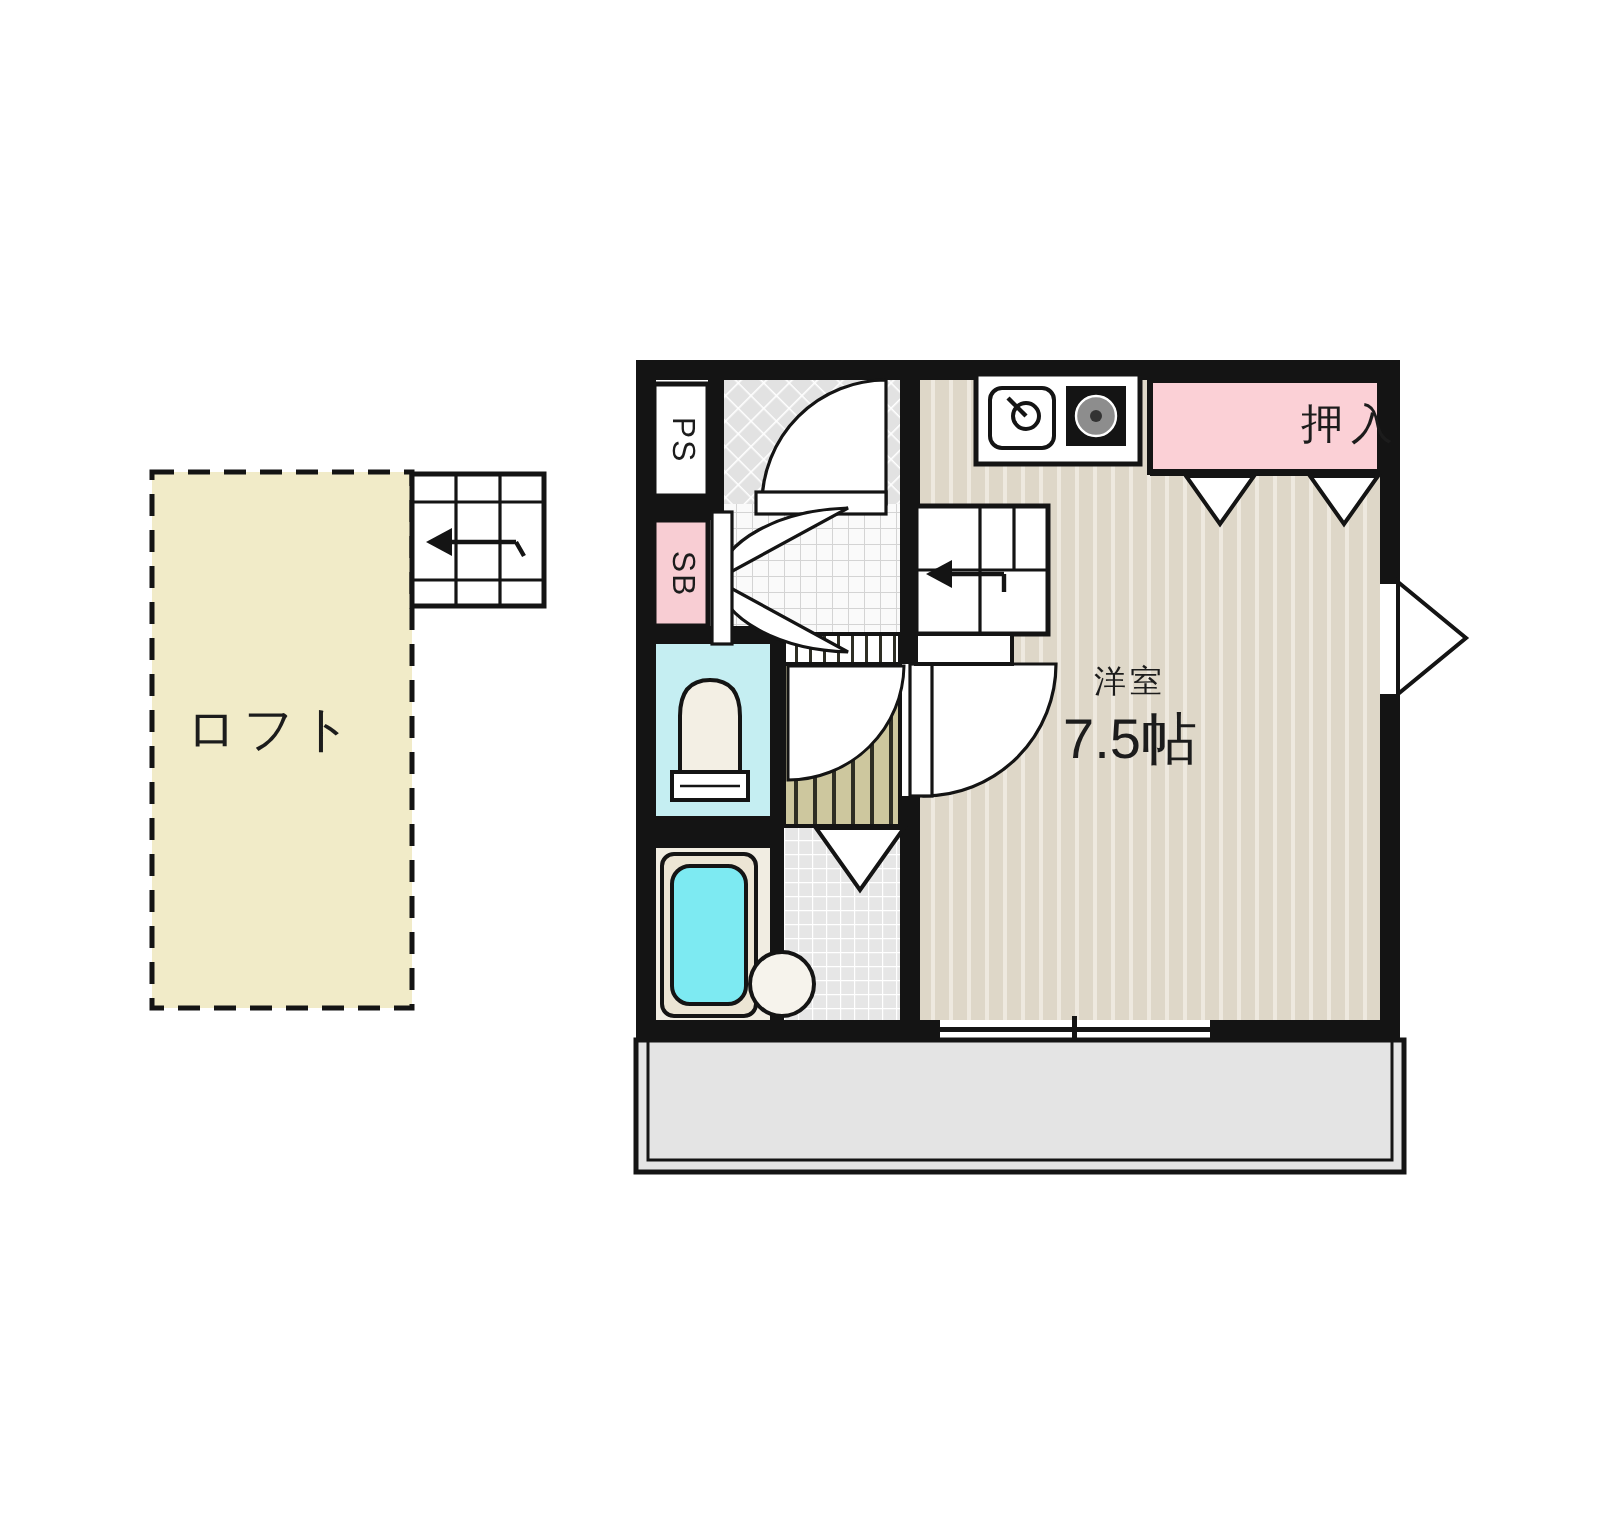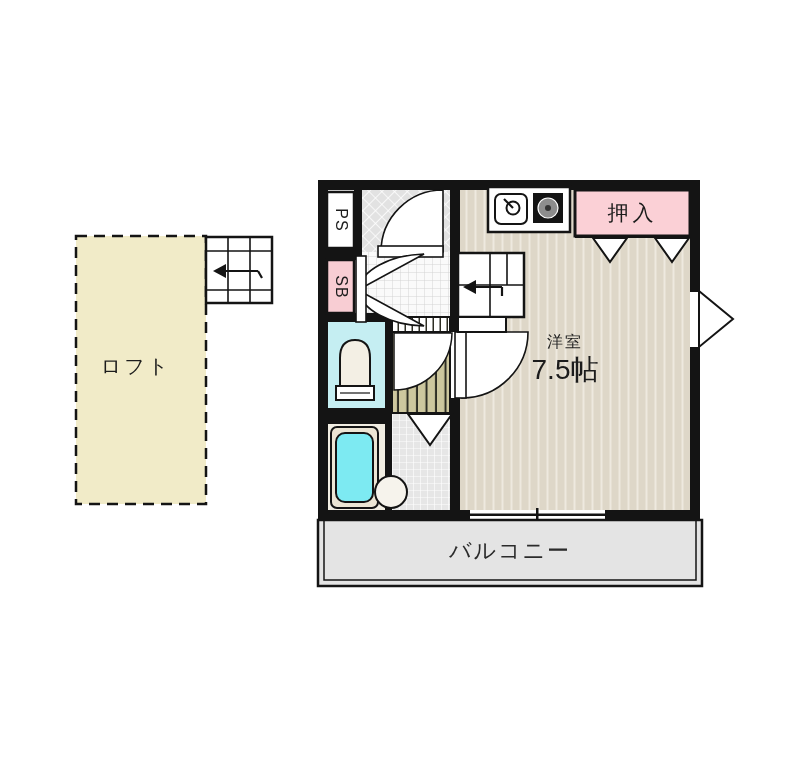--- a/index.html
+++ b/index.html
@@ -5,25 +5,25 @@
   html,body{margin:0;padding:0;background:#ffffff;}
   .stage{
     position:relative;width:800px;height:762px;background:#ffffff;
     font-family:"Liberation Sans",sans-serif;overflow:hidden;
   }
   .stage svg{position:absolute;left:0;top:0;}
   .lbl{
     position:absolute;color:#1c1c1c;display:flex;align-items:center;justify-content:center;
     text-align:center;line-height:1.25;user-select:none;
   }
-  .lbl-loft{left:76px;top:336px;width:120px;height:60px;font-size:20px;letter-spacing:3px;text-align:right;}
+  .lbl-loft{left:76px;top:336px;width:120px;height:60px;font-size:25px;letter-spacing:3px;text-align:right;}
   .lbl-room{left:498px;top:326px;width:134px;height:66px;flex-direction:column;}
   .lbl-room .nm{font-size:16px;letter-spacing:2px;}
   .lbl-room .sz{font-size:28px;}
-  .lbl-closet{left:575px;top:190px;width:115px;height:46px;font-size:21px;letter-spacing:4px;}
+  .lbl-closet{left:575px;top:190px;width:115px;height:46px;font-size:21px;letter-spacing:4px;padding-left:43px;}
   .lbl-balcony{left:318px;top:520px;width:384px;height:62px;font-size:22px;letter-spacing:2px;color:#2b2b2b;}
   .lbl-ps{left:327px;top:192px;width:27px;height:56px;font-size:16px;}
   .lbl-sb{left:327px;top:260px;width:27px;height:53px;font-size:16px;}
   .vert{transform:rotate(90deg);letter-spacing:1px;}
 </style>
 </head>
 <body>
 
 <div class="stage">
 
@@ -168,15 +168,14 @@
     <span class="vert">PS</span>
   </div>
   <div class="lbl lbl-sb">
     <span class="vert">SB</span>
   </div>
   <div class="lbl lbl-room">
     <span class="nm">洋室</span>
     <span class="sz">7.5帖</span>
   </div>
   <div class="lbl lbl-closet">押入</div>
-  <div class="lbl lbl-balcony">バルコニー</div>
 
 </div>
 
 </body></html>

